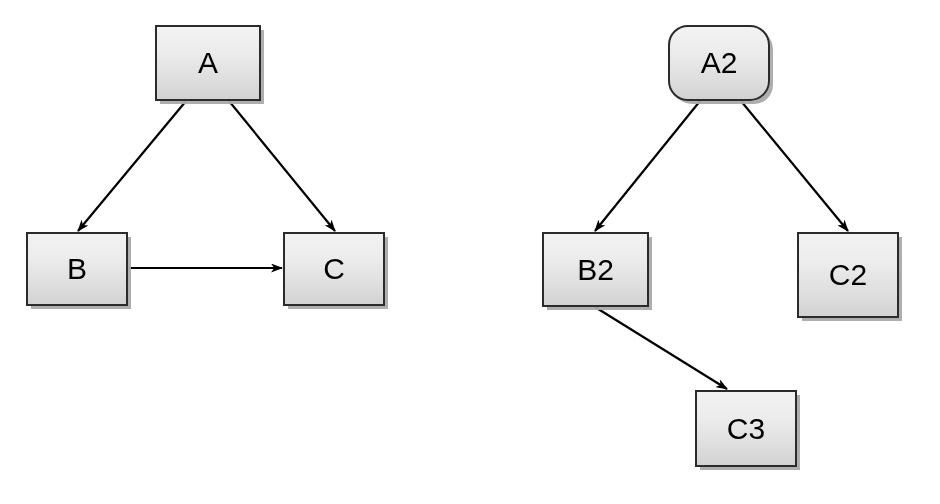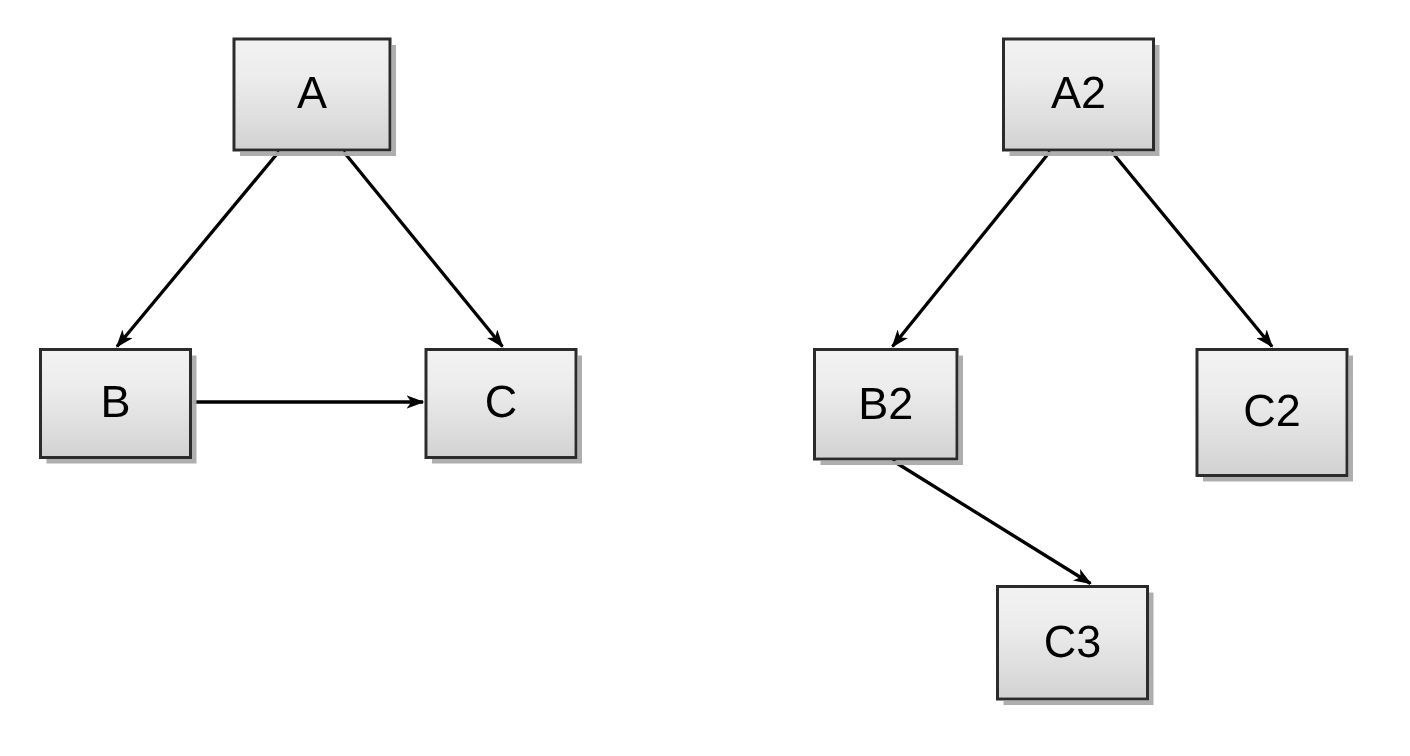--- a/index.html
+++ b/index.html
@@ -71,29 +71,29 @@
   </div>
 
   <div class="node" style="left: 26px; top: 232px; width: 102px; height: 74px;">
     <span class="node-label">B</span>
   </div>
 
   <div class="node" style="left: 283px; top: 232px; width: 102px; height: 74px;">
     <span class="node-label">C</span>
   </div>
 
-  <div class="node" style="left: 668px; top: 25px; width: 102px; height: 76px;">
+  <div class="node" style="left: 668px; top: 25px; width: 102px; height: 76px; border-radius: 20px;">
     <span class="node-label">A2</span>
   </div>
 
-  <div class="node" style="left: 542px; top: 232px; width: 97px; height: 75px;">
+  <div class="node" style="left: 542px; top: 232px; width: 107px; height: 75px;">
     <span class="node-label">B2</span>
   </div>
 
   <div class="node" style="left: 797px; top: 232px; width: 102px; height: 86px;">
     <span class="node-label">C2</span>
   </div>
 
-  <div class="node" style="left: 664px; top: 390px; width: 102px; height: 77px; justify-content: center;">
+  <div class="node" style="left: 695px; top: 390px; width: 102px; height: 77px; justify-content: center;">
     <span class="node-label">C3</span>
   </div>
 
 </div>
 
 </body></html>

